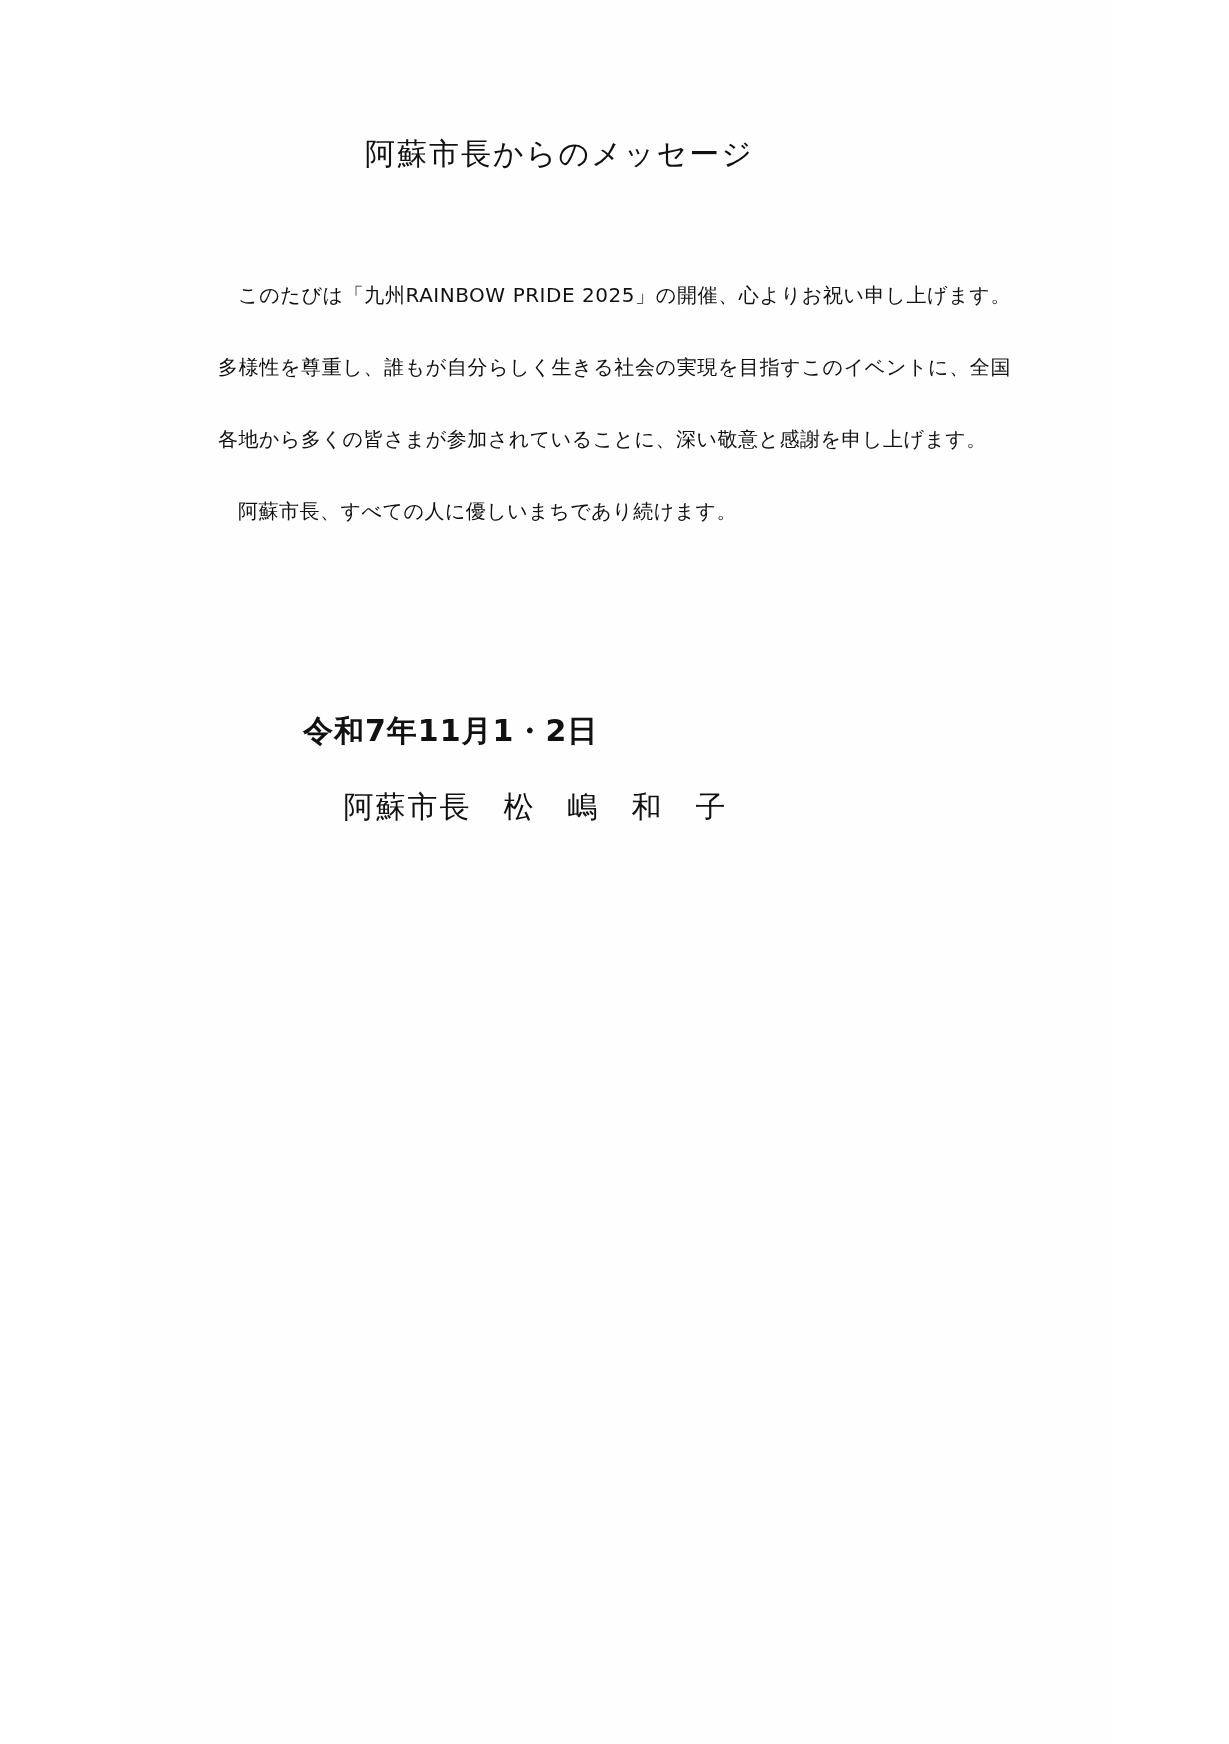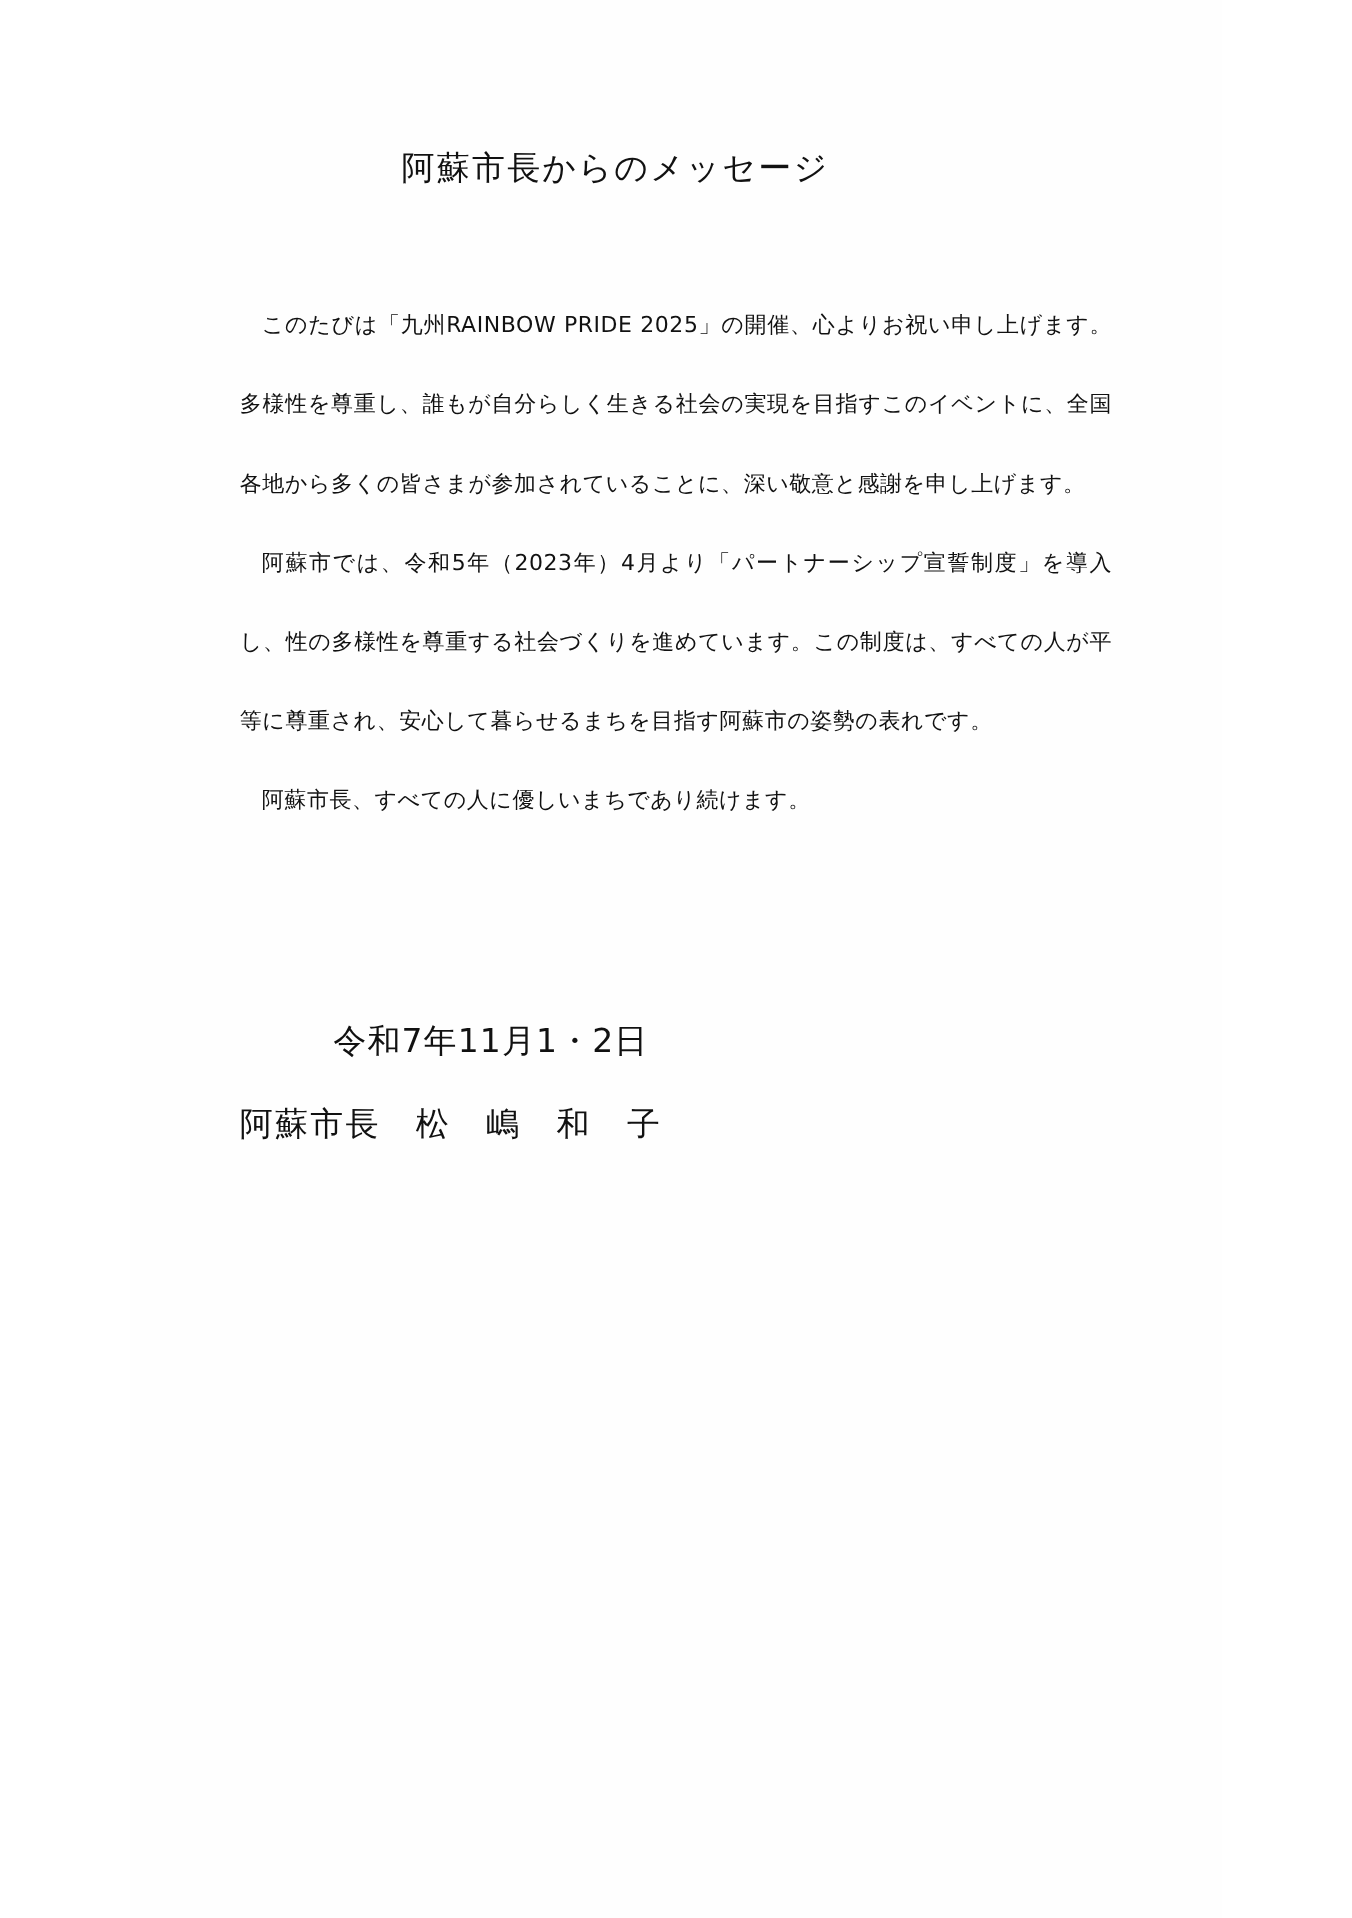--- a/index.html
+++ b/index.html
@@ -39,40 +39,40 @@
     margin: 0;
     padding: 0;
     text-indent: 1em;
   }
   .date-line {
     margin: 148px 100px 0 100px;
     padding-left: 85px;
     font-size: 30px;
     line-height: 72px;
     letter-spacing: 1px;
+    font-weight: bold;
   }
   .signature-line {
     margin: 4px 100px 0 100px;
     padding-right: 158px;
-    text-align: left;
+    text-align: center;
     font-size: 30px;
     line-height: 72px;
     letter-spacing: 2px;
   }
 </style>
 </head>
 <body>
 
 <div class="page">
 
   <div class="doc-title">阿蘇市長からのメッセージ</div>
 
   <div class="letter-body">
     <p>このたびは「九州RAINBOW PRIDE 2025」の開催、心よりお祝い申し上げます。多様性を尊重し、誰もが自分らしく生きる社会の実現を目指すこのイベントに、全国各地から多くの皆さまが参加されていることに、深い敬意と感謝を申し上げます。</p>
-    <p>阿蘇市では、令和5年（2023年）4月より「パートナーシップ宣誓制度」を導入し、性の多様性を尊重する社会づくりを進めています。この制度は、すべての人が平等に尊重され、安心して暮らせるまちを目指す阿蘇市の姿勢の表れです。</p>
     <p>阿蘇市長、すべての人に優しいまちであり続けます。</p>
   </div>
 
   <div class="date-line">令和7年11月1・2日</div>
 
   <div class="signature-line">阿蘇市長　松　嶋　和　子</div>
 
 </div>
 
 </body></html>

